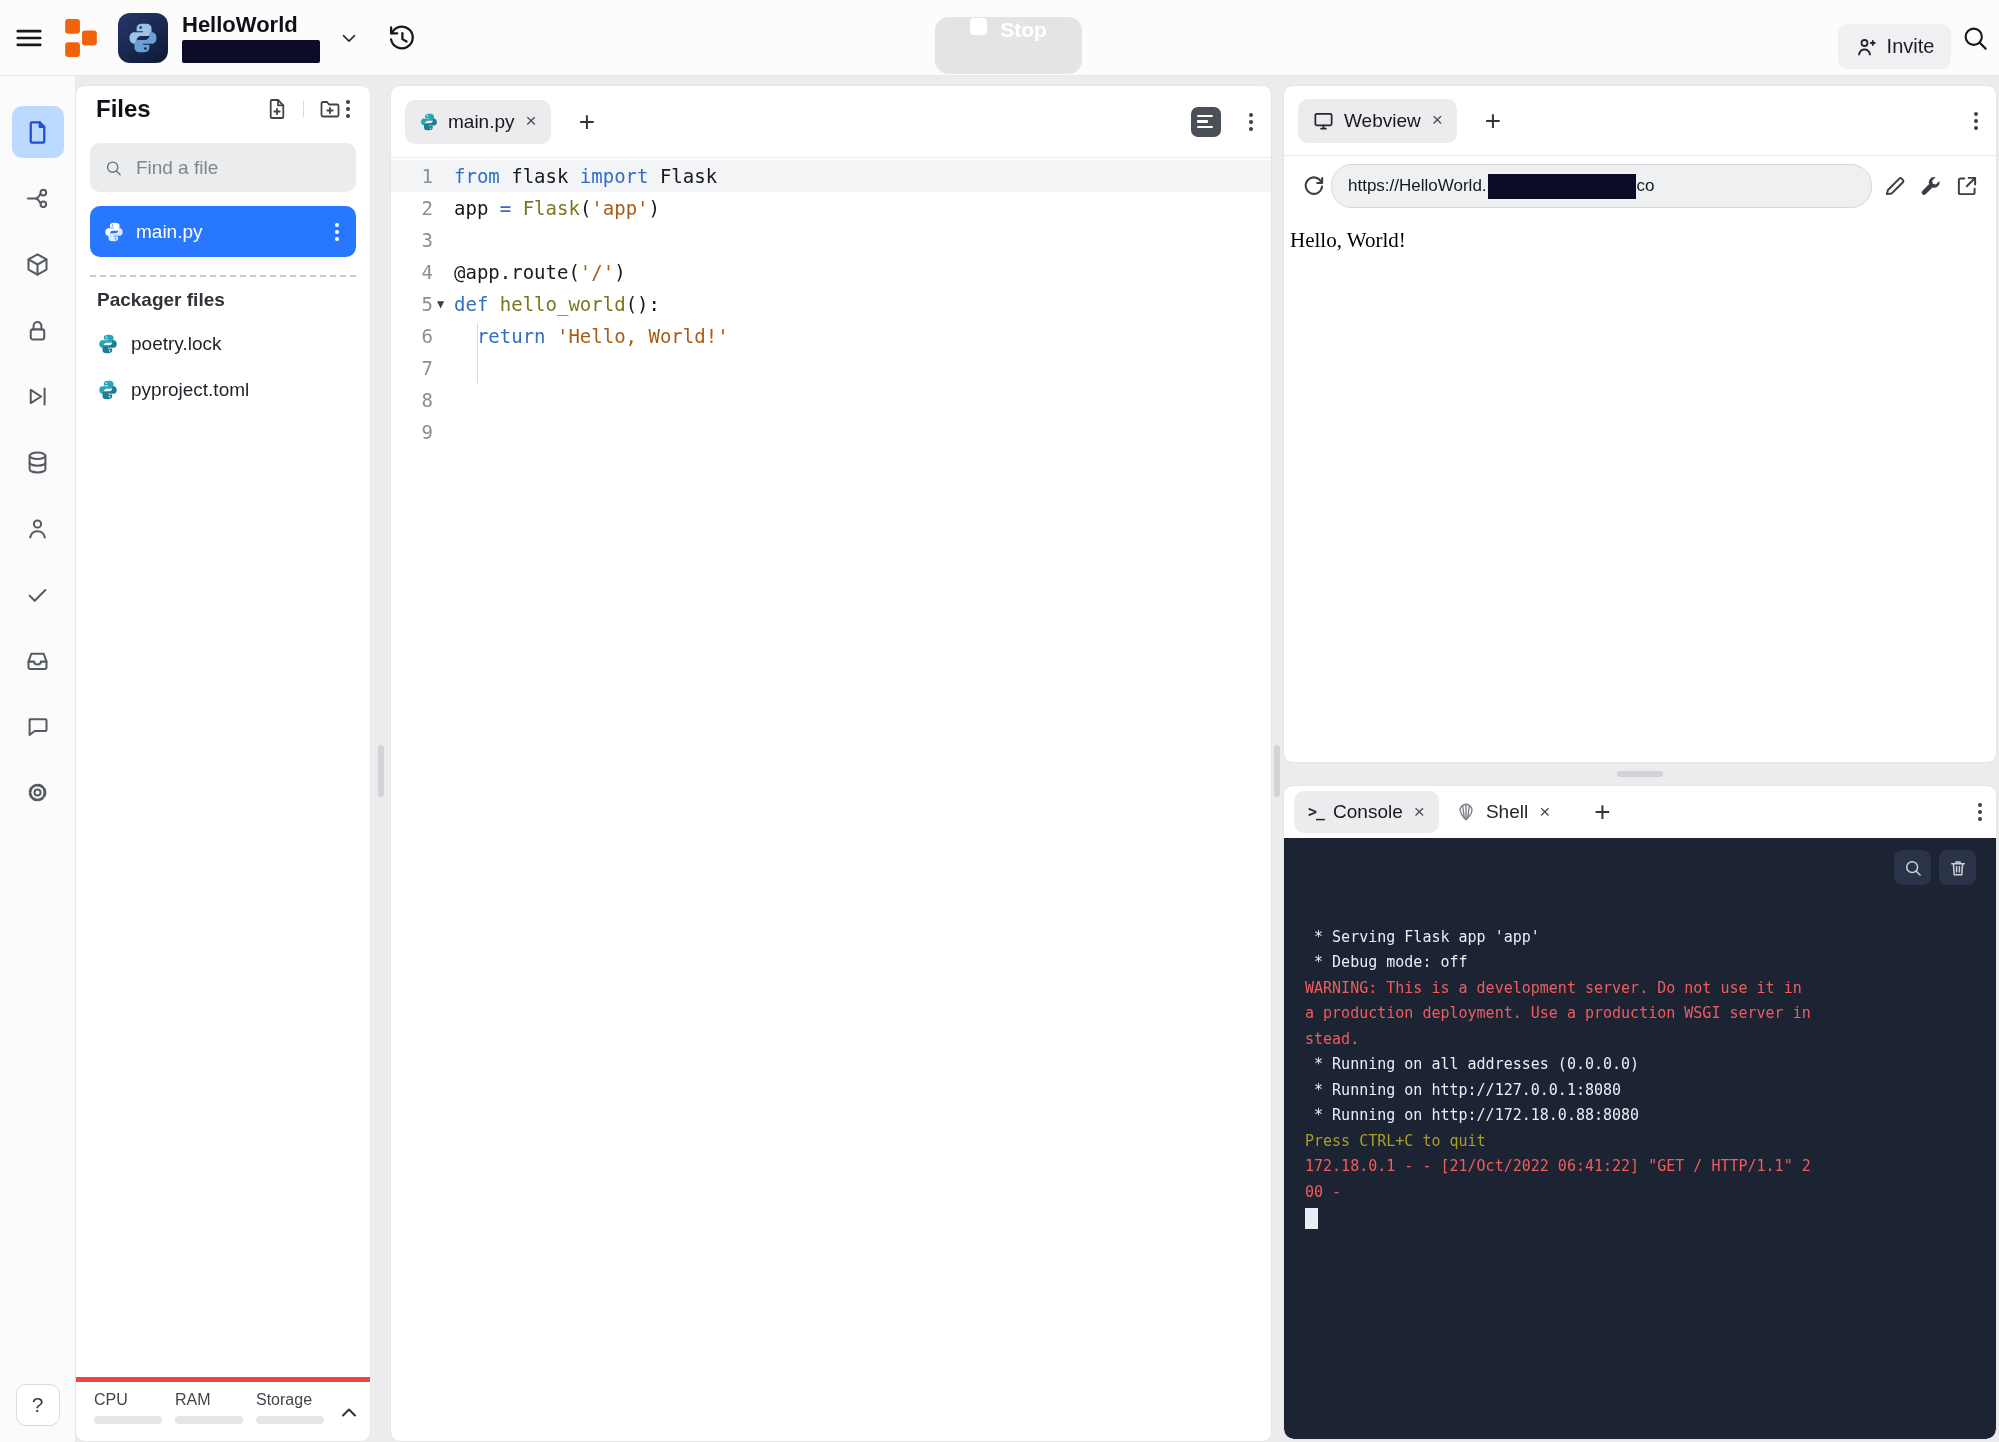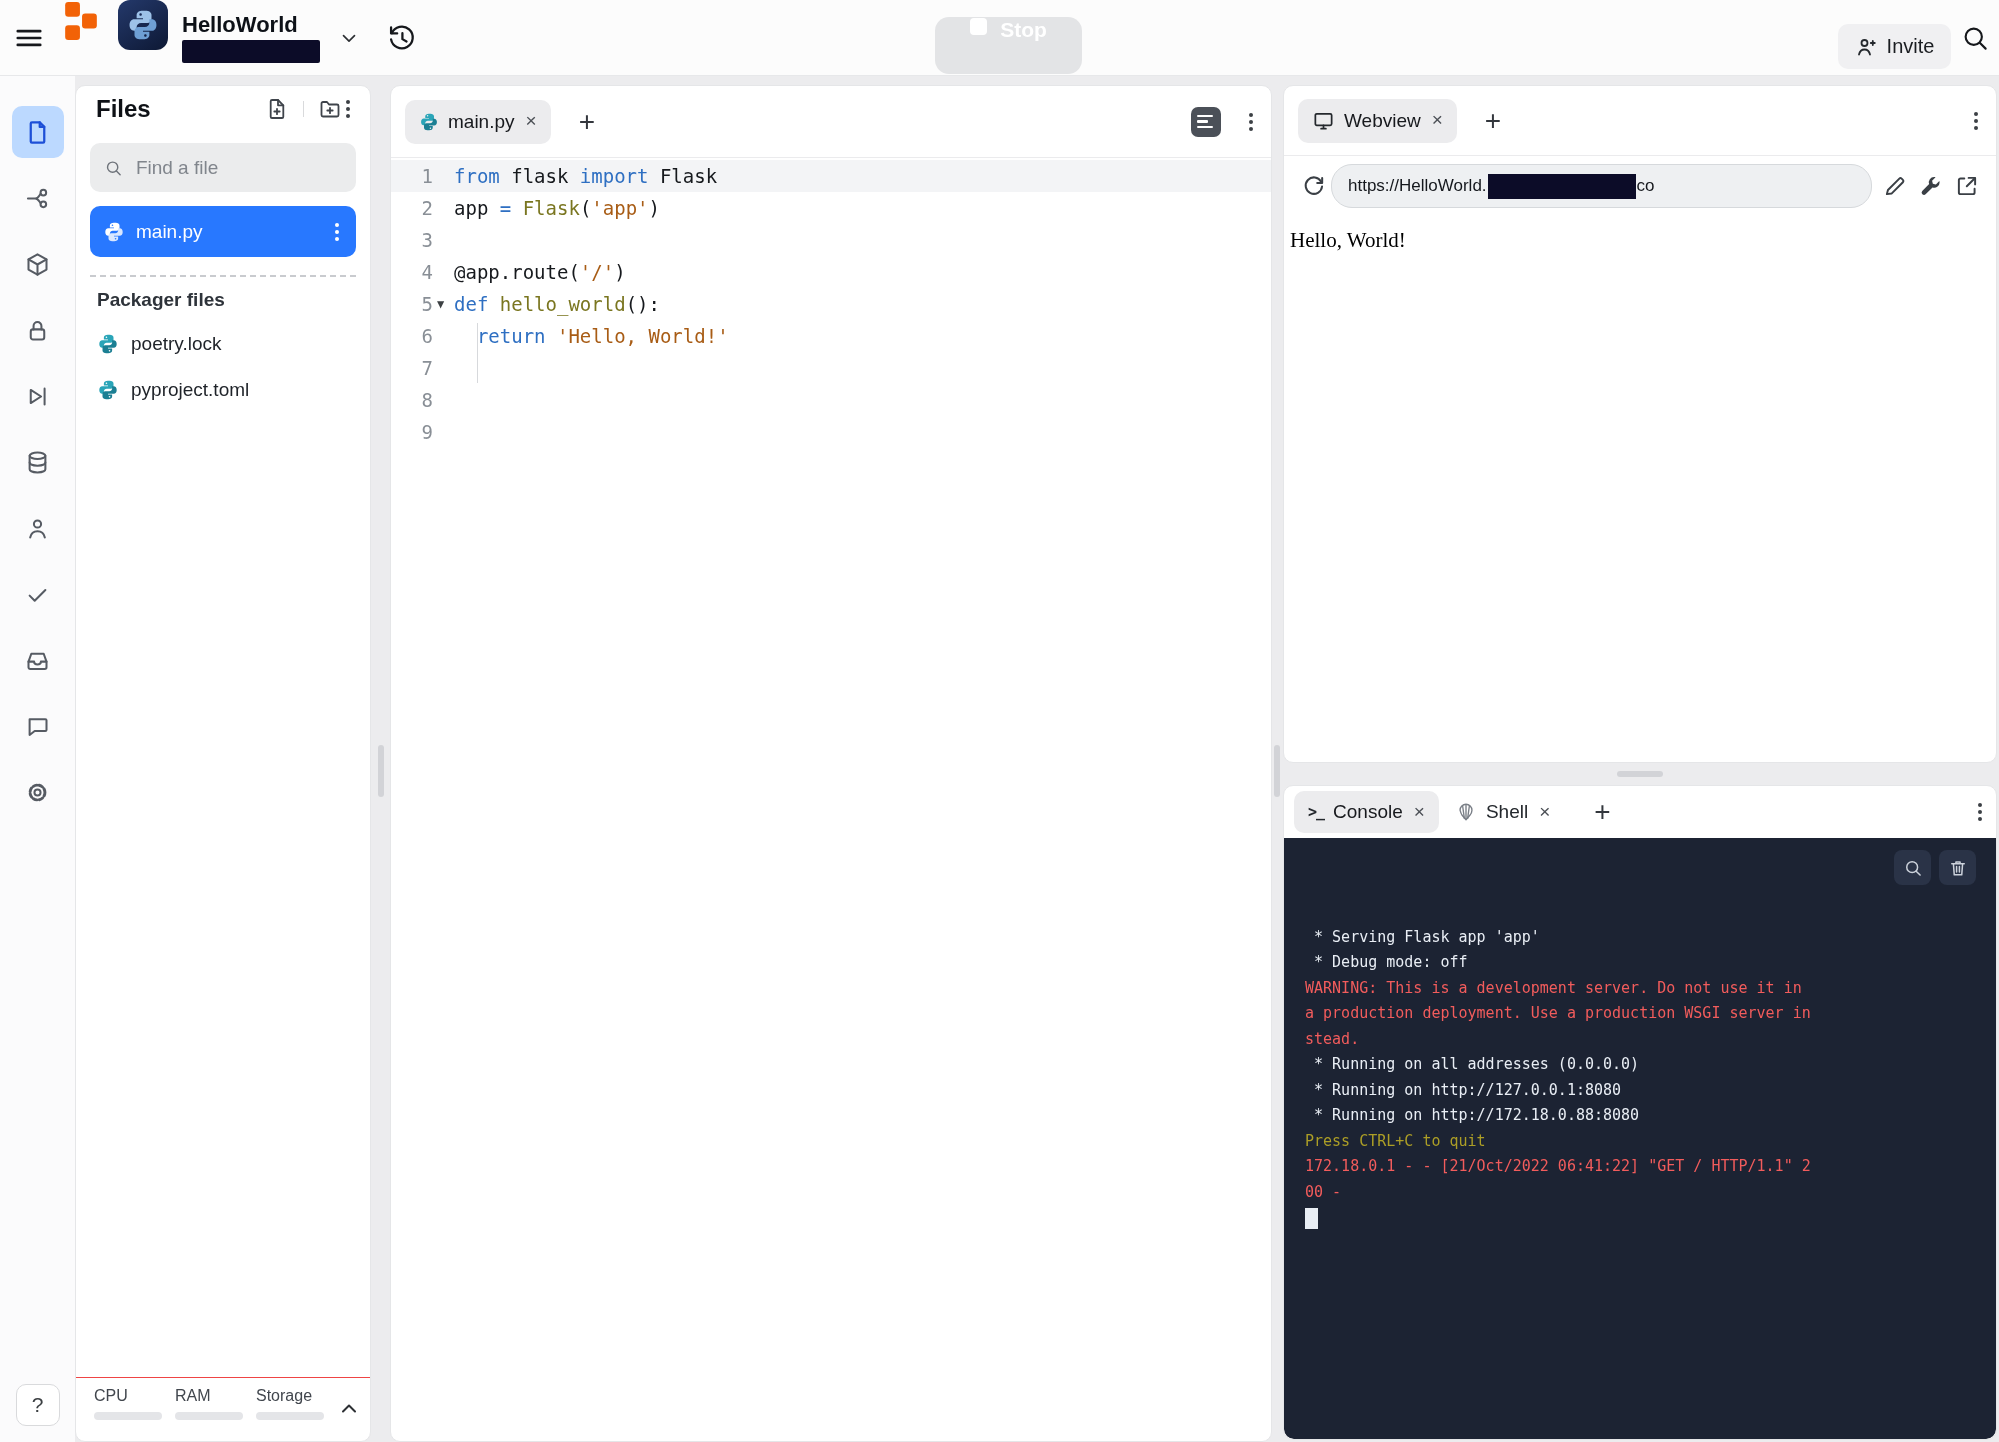--- a/index.html
+++ b/index.html
@@ -6,21 +6,21 @@
   body{
     width:1999px;height:1442px;position:relative;overflow:hidden;
     background:#ececee;font-family:"Liberation Sans",sans-serif;
     -webkit-font-smoothing:antialiased;color:#16191d;
   }
   svg{display:block}
   .ico{stroke:#565b63;fill:none;stroke-width:1.8;stroke-linecap:round;stroke-linejoin:round}
 
   
   .topbar{position:absolute;left:0;top:0;width:1999px;height:75px;background:#fcfcfc;border-bottom:1px solid #e7e8ea;z-index:5}
-  .tb-left{position:absolute;left:14px;top:0;height:75px;display:flex;gap:18px}
+  .tb-left{position:absolute;left:14px;top:0;height:75px;display:flex;align-items:center;gap:18px}
   .iconbtn{background:none;border:none;padding:0;cursor:pointer;display:flex;align-items:center;justify-content:center}
   .appicon{width:50px;height:50px;border-radius:12px;background:linear-gradient(145deg,#24396b,#0d1834);display:flex;align-items:center;justify-content:center}
   .titlewrap{display:flex;flex-direction:column;justify-content:center;margin-left:-4px}
   .proj-title{font-size:22px;font-weight:700;color:#0d1117;line-height:24px}
   .redact-bar{width:138px;height:23px;background:#0c0c28;border-radius:2px;margin-top:3px}
   .stopbtn{position:absolute;left:935px;top:17px;width:147px;height:57px;border:none;border-radius:14px;background:#e3e4e6;display:flex;align-items:flex-start;justify-content:center;gap:13px;cursor:pointer}
   .stopbtn .sq{width:17px;height:17px;border-radius:4px;background:#fff}
   .stopbtn .lbl{color:#fff;font-size:21px;font-weight:700}
   .invitebtn{position:absolute;left:1838px;top:24px;height:45px;width:113px;border:none;border-radius:10px;background:#f0f0f2;display:flex;align-items:center;justify-content:center;gap:8px;cursor:pointer}
   .invitebtn span{font-size:20px;color:#1a1d21;font-weight:500}
@@ -55,21 +55,21 @@
   .files-head .iconbtn{margin-left:14px}
   .vdiv{width:1px;height:16px;background:#d9dadc;margin-left:14px}
   .findbox{display:flex;align-items:center;gap:11px;margin:8px 14px 14px;height:49px;background:#ebeced;border-radius:10px;padding:0 14px;box-sizing:border-box}
   .findbox input{border:none;background:transparent;outline:none;font-size:19px;font-family:"Liberation Sans",sans-serif;color:#30343a;width:100%}
   .findbox input::placeholder{color:#80858c}
   .selrow{display:flex;align-items:center;gap:11px;margin:0 14px;height:51px;background:#2878ff;border-radius:10px;padding:0 13px;box-sizing:border-box;cursor:pointer}
   .selrow .fname{color:#fff;font-size:19px;flex:1}
   .dashsep{border-top:2px dashed #c9cbcf;margin:18px 14px 12px}
   .seclabel{font-size:19px;font-weight:700;color:#2e333a;margin:0 0 10px 21px}
   .filerow{display:flex;align-items:center;gap:12px;height:46px;padding:0 21px;font-size:19px;color:#1f2329;cursor:pointer}
-  .res-footer{position:absolute;left:0;right:0;bottom:0;height:64px;border-top:1px solid #ef4444;display:flex;align-items:flex-start;padding:9px 12px 0 18px;box-sizing:border-box;gap:13px}
+  .res-footer{position:absolute;left:0;right:0;bottom:0;height:64px;border-top:5px solid #ef4444;display:flex;align-items:flex-start;padding:9px 12px 0 18px;box-sizing:border-box;gap:13px}
   .meter{display:flex;flex-direction:column;gap:7px}
   .meter .mlabel{font-size:16px;color:#41464d}
   .meter .bar{width:68px;height:8px;background:#e4e5e8;border-radius:4px;overflow:hidden}
   .meter .fill{height:100%;background:#2878ff;border-radius:4px}
   .res-collapse{margin-left:auto;margin-top:10px}
 
   
   .tabbar{height:72px;border-bottom:1px solid #ebebed;display:flex;align-items:center;padding:0 14px;box-sizing:border-box;position:relative}
   .tabpill{display:flex;align-items:center;gap:9px;height:44px;background:#ececee;border-radius:10px;padding:0 14px;cursor:pointer}
   .tabpill .tlabel{font-size:19px;color:#17191d}

